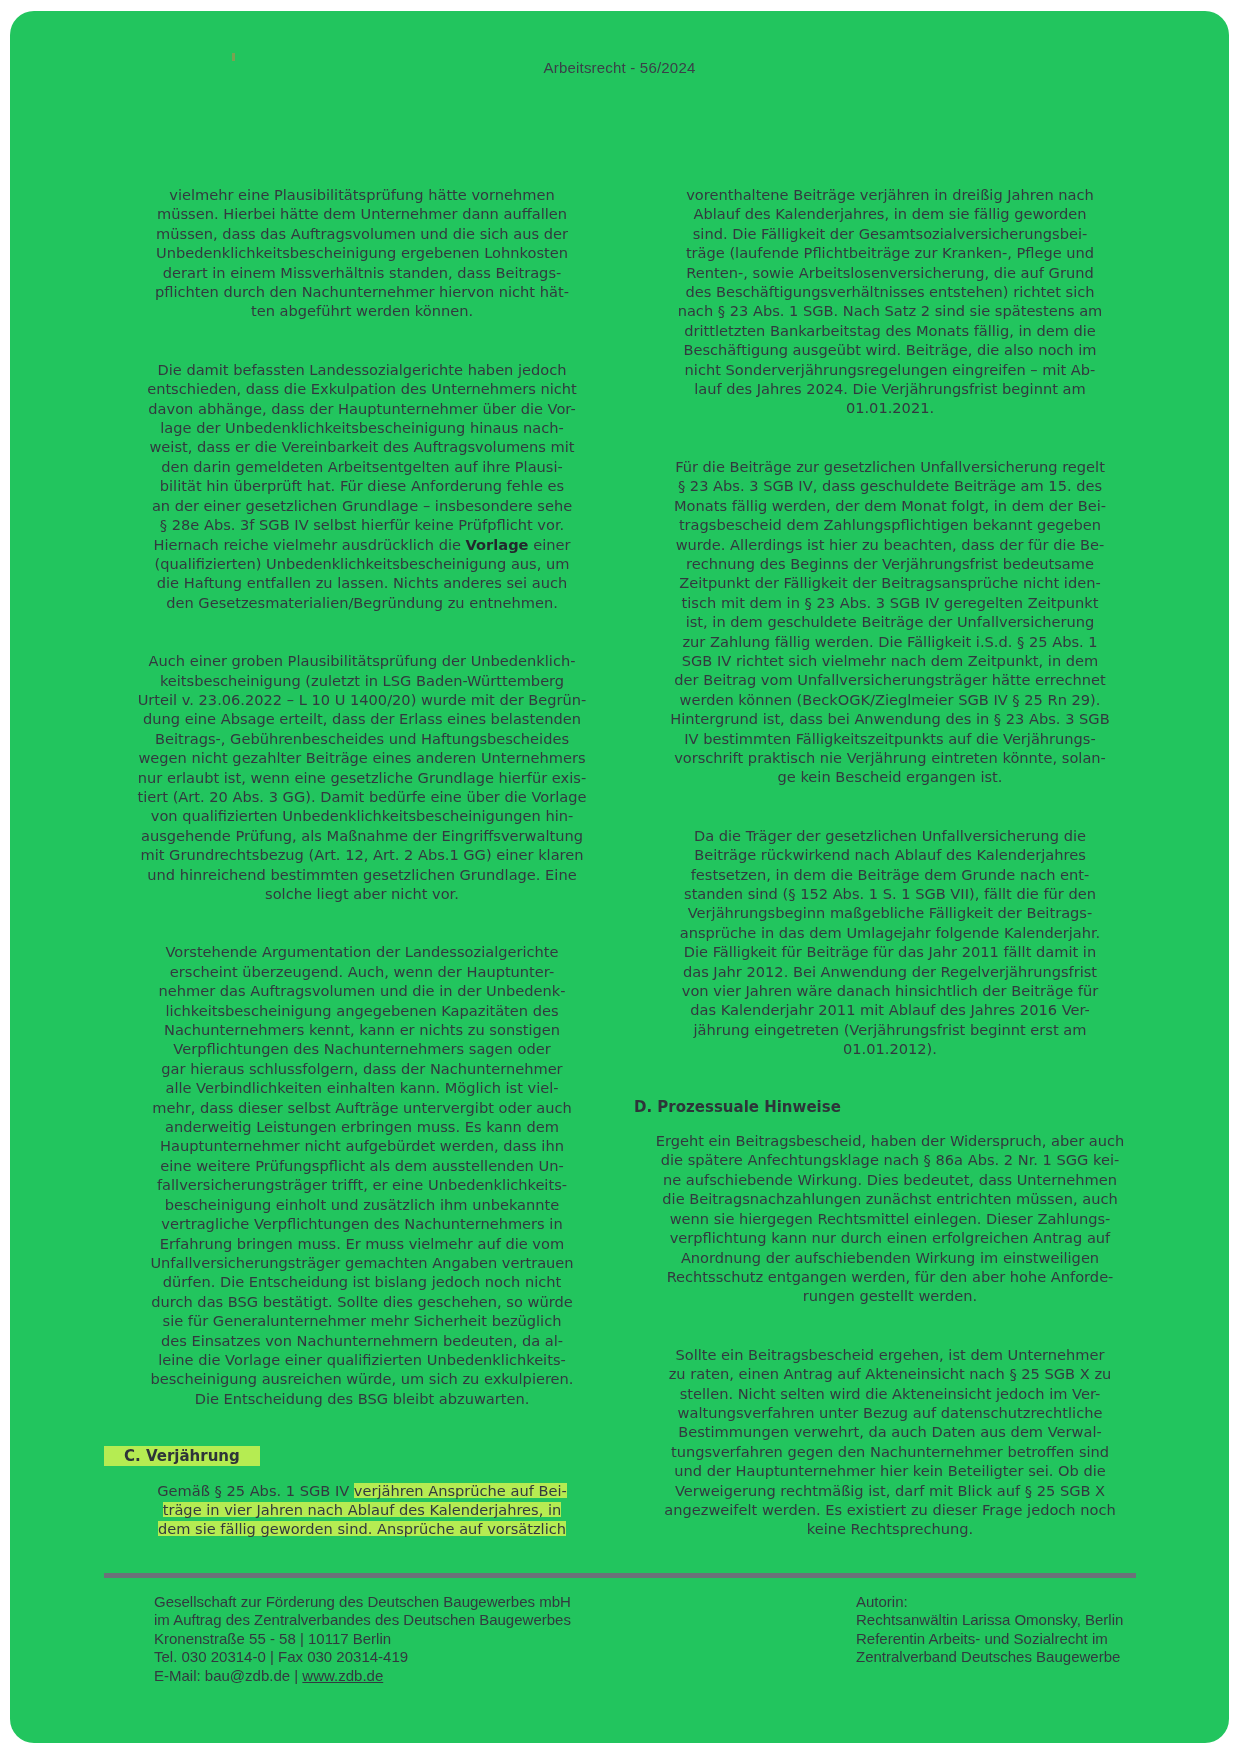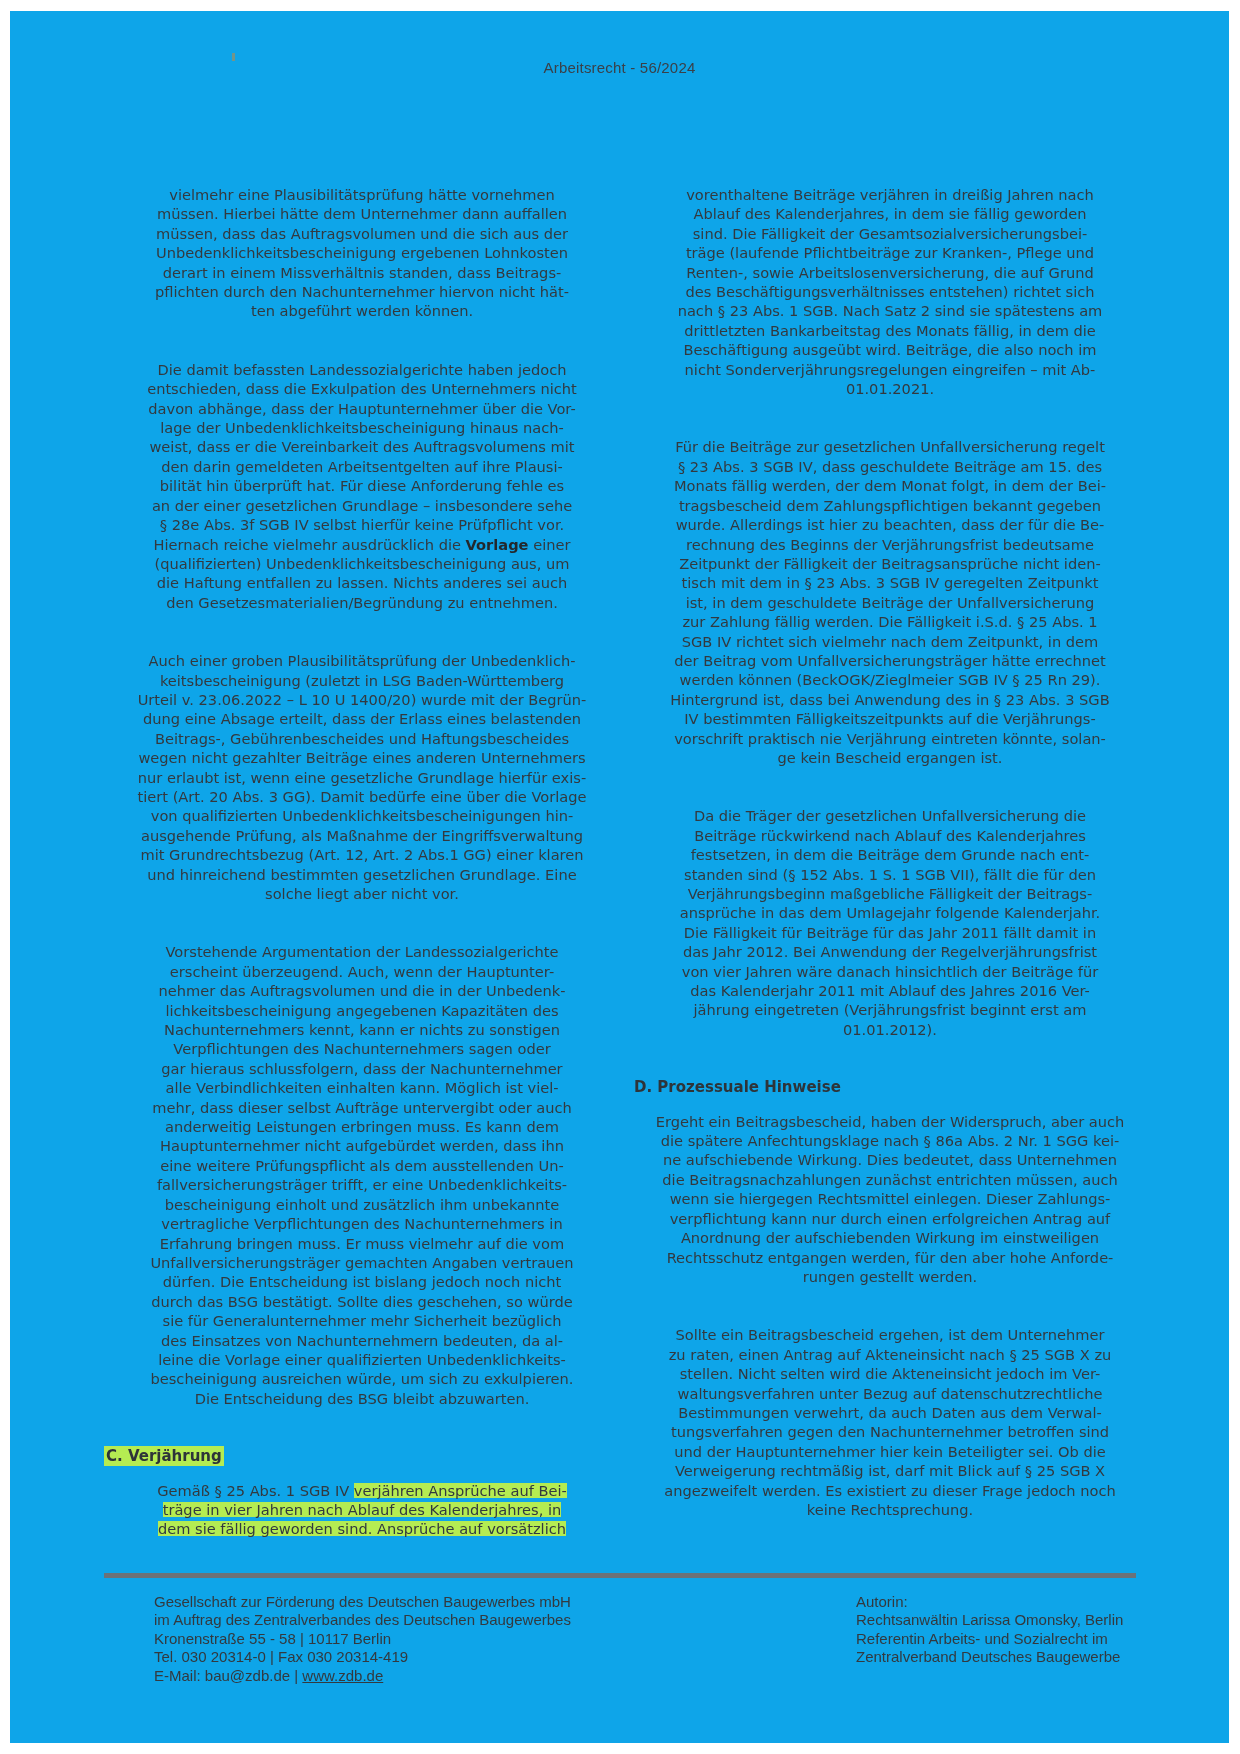--- a/index.html
+++ b/index.html
@@ -7,21 +7,22 @@
     width: 1240px; height: 1754px;
     background: #ffffff;
     position: relative;
     overflow: hidden;
     font-family: "DejaVu Sans", "Liberation Sans", sans-serif;
   }
   .page {
     position: absolute;
     left: 10px; top: 11px;
     width: 1219px; height: 1732px;
-    background: #0ea5e9;
+    background: #22c55e;
+    border-radius: 24px;
   }
   .header {
     position: absolute;
     top: 48px; left: 0; width: 100%;
     text-align: center;
     font-family: "Liberation Sans", sans-serif;
     font-size: 15px;
     color: #3a4048;
     letter-spacing: 0.2px;
   }
@@ -36,21 +37,21 @@
   .col.left { left: 96px; }
   .col.right { left: 624px; }
   .para { margin: 0 0 39px 0; text-align: center; }
   .line { display: block; white-space: nowrap; }
   .heading {
     font-weight: bold;
     font-size: 15px;
     margin: 12px 0 14px 0;
     color: #2e3439;
   }
-  .hl { background: #b5ec52; padding: 1px 2px; margin: 0 -2px; }
+  .hl { background: #b5ec52; padding: 1px 20px; margin: 0 -2px; }
   .hl-line { background: linear-gradient(to bottom, transparent 8%, #b5ec52 8%, #b5ec52 96%, transparent 96%); }
   strong { font-weight: bold; color: #23282d; }
   .rule {
     position: absolute;
     left: 94px; top: 1562px;
     width: 1032px; height: 5px;
     background: #6b7279;
   }
   .footer-left, .footer-right {
     position: absolute;
@@ -156,20 +157,21 @@
       <span class="line">vorenthaltene Beiträge verjähren in dreißig Jahren nach</span>
       <span class="line">Ablauf des Kalenderjahres, in dem sie fällig geworden</span>
       <span class="line">sind. Die Fälligkeit der Gesamtsozialversicherungsbei-</span>
       <span class="line">träge (laufende Pflichtbeiträge zur Kranken-, Pflege und</span>
       <span class="line">Renten-, sowie Arbeitslosenversicherung, die auf Grund</span>
       <span class="line">des Beschäftigungsverhältnisses entstehen) richtet sich</span>
       <span class="line">nach § 23 Abs. 1 SGB. Nach Satz 2 sind sie spätestens am</span>
       <span class="line">drittletzten Bankarbeitstag des Monats fällig, in dem die</span>
       <span class="line">Beschäftigung ausgeübt wird. Beiträge, die also noch im</span>
       <span class="line">nicht Sonderverjährungsregelungen eingreifen – mit Ab-</span>
+      <span class="line">lauf des Jahres 2024. Die Verjährungsfrist beginnt am</span>
       <span class="line">01.01.2021.</span>
     </p>
     <p class="para">
       <span class="line">Für die Beiträge zur gesetzlichen Unfallversicherung regelt</span>
       <span class="line">§ 23 Abs. 3 SGB IV, dass geschuldete Beiträge am 15. des</span>
       <span class="line">Monats fällig werden, der dem Monat folgt, in dem der Bei-</span>
       <span class="line">tragsbescheid dem Zahlungspflichtigen bekannt gegeben</span>
       <span class="line">wurde. Allerdings ist hier zu beachten, dass der für die Be-</span>
       <span class="line">rechnung des Beginns der Verjährungsfrist bedeutsame</span>
       <span class="line">Zeitpunkt der Fälligkeit der Beitragsansprüche nicht iden-</span>

